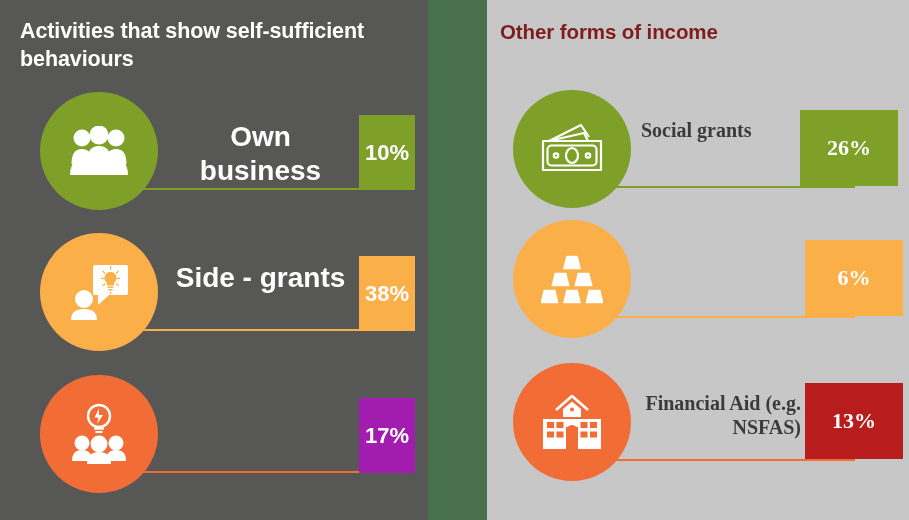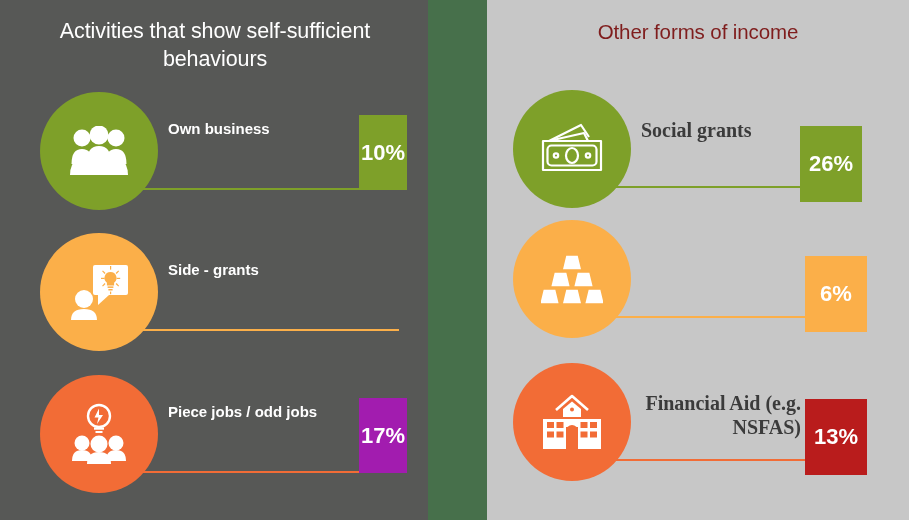--- a/index.html
+++ b/index.html
@@ -40,22 +40,21 @@
     left: 487px;
     top: 0;
     width: 422px;
     height: 520px;
     background: #c7c7c7;
   }
 
   
   .heading {
     position: absolute;
-    font-weight: normal;
-    text-align: center;
+    font-weight: bold;
     line-height: 1.30;
     letter-spacing: -0.1px;
   }
   .heading-left {
     left: 20px;
     top: 18px;
     width: 390px;
     font-size: 21.5px;
     color: #ffffff;
   }
@@ -109,22 +108,23 @@
   
   .label {
     position: absolute;
     font-weight: bold;
     line-height: 1.22;
   }
   .row-left .label {
     left: 128px;
     top: 28px;
     width: 185px;
-    font-size: 15px;
+    font-size: 28px;
     color: #ffffff;
+    text-align: center;
   }
   .row-right .label {
     left: 128px;
     top: 28px;
     width: 160px;
     font-size: 20px;
     color: #3b3b3b;
     font-family: Liberation Serif, serif;
   }
 
@@ -133,30 +133,31 @@
     position: absolute;
     display: flex;
     align-items: center;
     justify-content: center;
     color: #ffffff;
     font-weight: bold;
   }
   .row-left .value-box {
     left: 319px;
     top: 23px;
-    width: 48px;
+    width: 56px;
     height: 75px;
     font-size: 22px;
   }
   .row-right .value-box {
     left: 287px;
-    top: 36px;
-    width: 62px;
+    top: 20px;
+    width: 98px;
     height: 76px;
     font-size: 22px;
+    font-family: Liberation Serif, serif;
   }
   .row-right.row-r2 .value-box,
   .row-right.row-r3 .value-box {
     left: 292px;
   }
 </style>
 </head>
 <body>
 
 <div class="slide">
@@ -207,20 +208,23 @@
             <rect x="48.8" y="7.4" width="1.2" height="3.6" transform="rotate(45 49.4 9.2)"></rect>
             <rect x="35.2" y="20" width="1.2" height="3.6" transform="rotate(45 35.8 21.8)"></rect>
             <rect x="48.8" y="20" width="1.2" height="3.6" transform="rotate(-45 49.4 21.8)"></rect>
           </g>
           <circle cx="16" cy="36" r="9" fill="#fff"></circle>
           <path d="M3 57 Q3 46 16 46 Q29 46 29 57 Z" fill="#fff"></path>
         </svg>
       </span>
     </div>
     <div class="label">Side - grants</div>
+    <div class="value-box" style="background:#fbaf49;">
+      <span>38%</span>
+    </div>
   </div>
 
   <div class="row row-left row-3">
     <div class="baseline" style="background:#f26c36;"></div>
     <div class="circle" style="background:#f26c36;">
       <span>
         <svg width="62" height="62" viewBox="0 0 62 62">
           <g fill="none" stroke="#fff" stroke-width="2.4">
             <circle cx="31" cy="13" r="11"></circle>
           </g>
@@ -229,21 +233,20 @@
           <rect x="27.5" y="28" width="7" height="2" fill="#fff"></rect>
           <circle cx="14" cy="40" r="7.5" fill="#fff"></circle>
           <path d="M4 58 Q4 47 14 47 Q24 47 24 58 Z" fill="#fff"></path>
           <circle cx="48" cy="40" r="7.5" fill="#fff"></circle>
           <path d="M38 58 Q38 47 48 47 Q58 47 58 58 Z" fill="#fff"></path>
           <circle cx="31" cy="41" r="8.5" fill="#fff"></circle>
           <path d="M19 61 Q19 49 31 49 Q43 49 43 61 Z" fill="#fff"></path>
         </svg>
       </span>
     </div>
-    <div class="label">Piece jobs / odd jobs</div>
     <div class="value-box" style="background:#a21caf;">
       <span>17%</span>
     </div>
   </div>
 
   <div class="heading heading-right">Other forms of income</div>
 
   <div class="row row-right row-r1">
     <div class="baseline" style="background:#7ea029;"></div>
     <div class="circle" style="background:#7ea029;">

